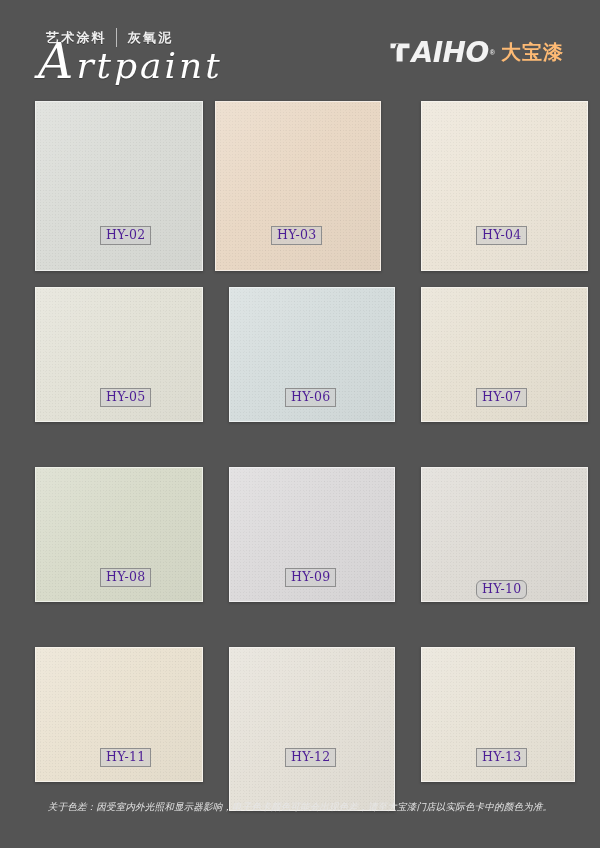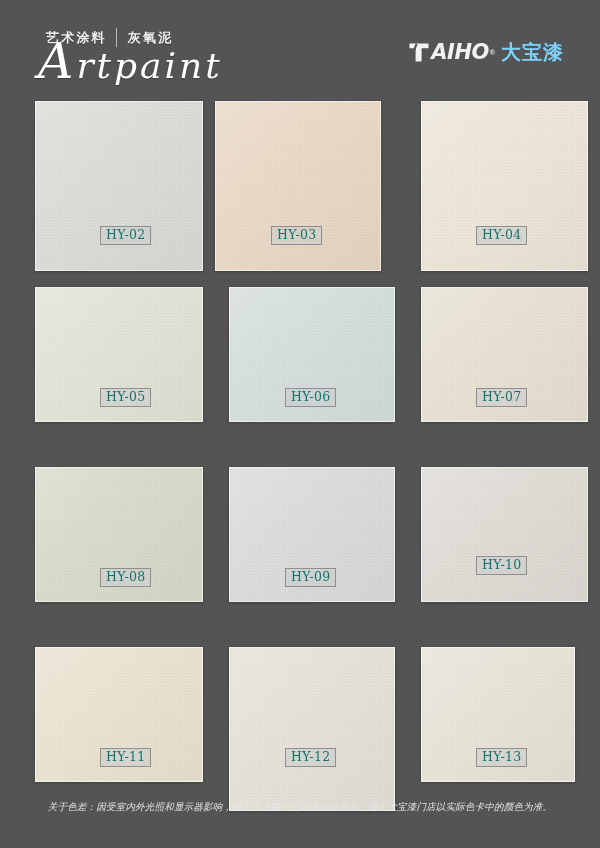--- a/index.html
+++ b/index.html
@@ -41,30 +41,30 @@
 
   
   .logo{position:absolute;right:36px;top:42px;display:flex;align-items:center;}
   .logo-mark{
     position:relative;width:22px;height:21px;margin-right:1px;
     display:inline-block;
   }
   .logo-mark svg{display:block;}
   .logo-word{
     font-family:"DejaVu Sans","Liberation Sans",sans-serif;
-    font-style:italic;font-weight:700;font-size:21px;
+    font-style:italic;font-weight:700;font-size:28px;
     color:#f2f2f2;letter-spacing:-0.5px;line-height:21px;
   }
   .logo-reg{
     font-size:7px;color:#e8e8e8;vertical-align:super;
     margin-left:1px;line-height:1;font-style:normal;font-weight:700;
   }
   .logo-cn{
     font-family:"DejaVu Sans","Liberation Sans",sans-serif;
-    font-weight:700;font-size:20px;color:#7dd3fc;
+    font-weight:700;font-size:20px;color:#fdba74;
     letter-spacing:1px;margin-left:6px;line-height:21px;
   }
 
   
   .grid{position:absolute;left:0;top:96px;width:600px;height:700px;}
   .swatch{
     position:absolute;
     box-sizing:border-box;
     border:1px solid rgba(255,255,255,.55);
     box-shadow:0 1px 3px rgba(0,0,0,.28);
@@ -85,21 +85,21 @@
     position:absolute;inset:0;
     background:linear-gradient(135deg, rgba(255,255,255,.22), rgba(255,255,255,0) 45%, rgba(0,0,0,.035));
     pointer-events:none;
   }
   .label{
     position:absolute;
     box-sizing:border-box;
     border:1px solid #8e8e8e;
     background:rgba(205,205,205,.62);
     font-family:"DejaVu Serif","Liberation Serif",serif;
-    font-size:12.5px;color:#0f766e;
+    font-size:12.5px;color:#4c1d95;
     padding:1px 5px 2px 5px;
     line-height:14px;
     white-space:nowrap;
     letter-spacing:.3px;
   }
 
   
   .footer{
     position:absolute;left:0;right:0;top:800px;
     text-align:center;
@@ -190,21 +190,21 @@
 
     <div class="swatch" style="left: 229px; top: 371px; width: 166px; height: 135px; background-color: rgb(220, 218, 219);">
       <span class="grain"></span>
       <span class="sheen"></span>
       <span class="label" style="left:55px;top:100px;">HY-09</span>
     </div>
 
     <div class="swatch" style="left: 421px; top: 371px; width: 167px; height: 135px; background-color: rgb(223, 220, 214);">
       <span class="grain"></span>
       <span class="sheen"></span>
-      <span class="label" style="left:54px;top:88px;">HY-10</span>
+      <span class="label" style="left:54px;top:112px;border-radius:6px;">HY-10</span>
     </div>
 
     <div class="swatch" style="left: 35px; top: 551px; width: 168px; height: 135px; background-color: rgb(234, 226, 209);">
       <span class="grain"></span>
       <span class="sheen"></span>
       <span class="label" style="left:64px;top:100px;">HY-11</span>
     </div>
 
     <div class="swatch" style="left: 229px; top: 551px; width: 166px; height: 164px; background-color: rgb(229, 225, 216);">
       <span class="grain"></span>

